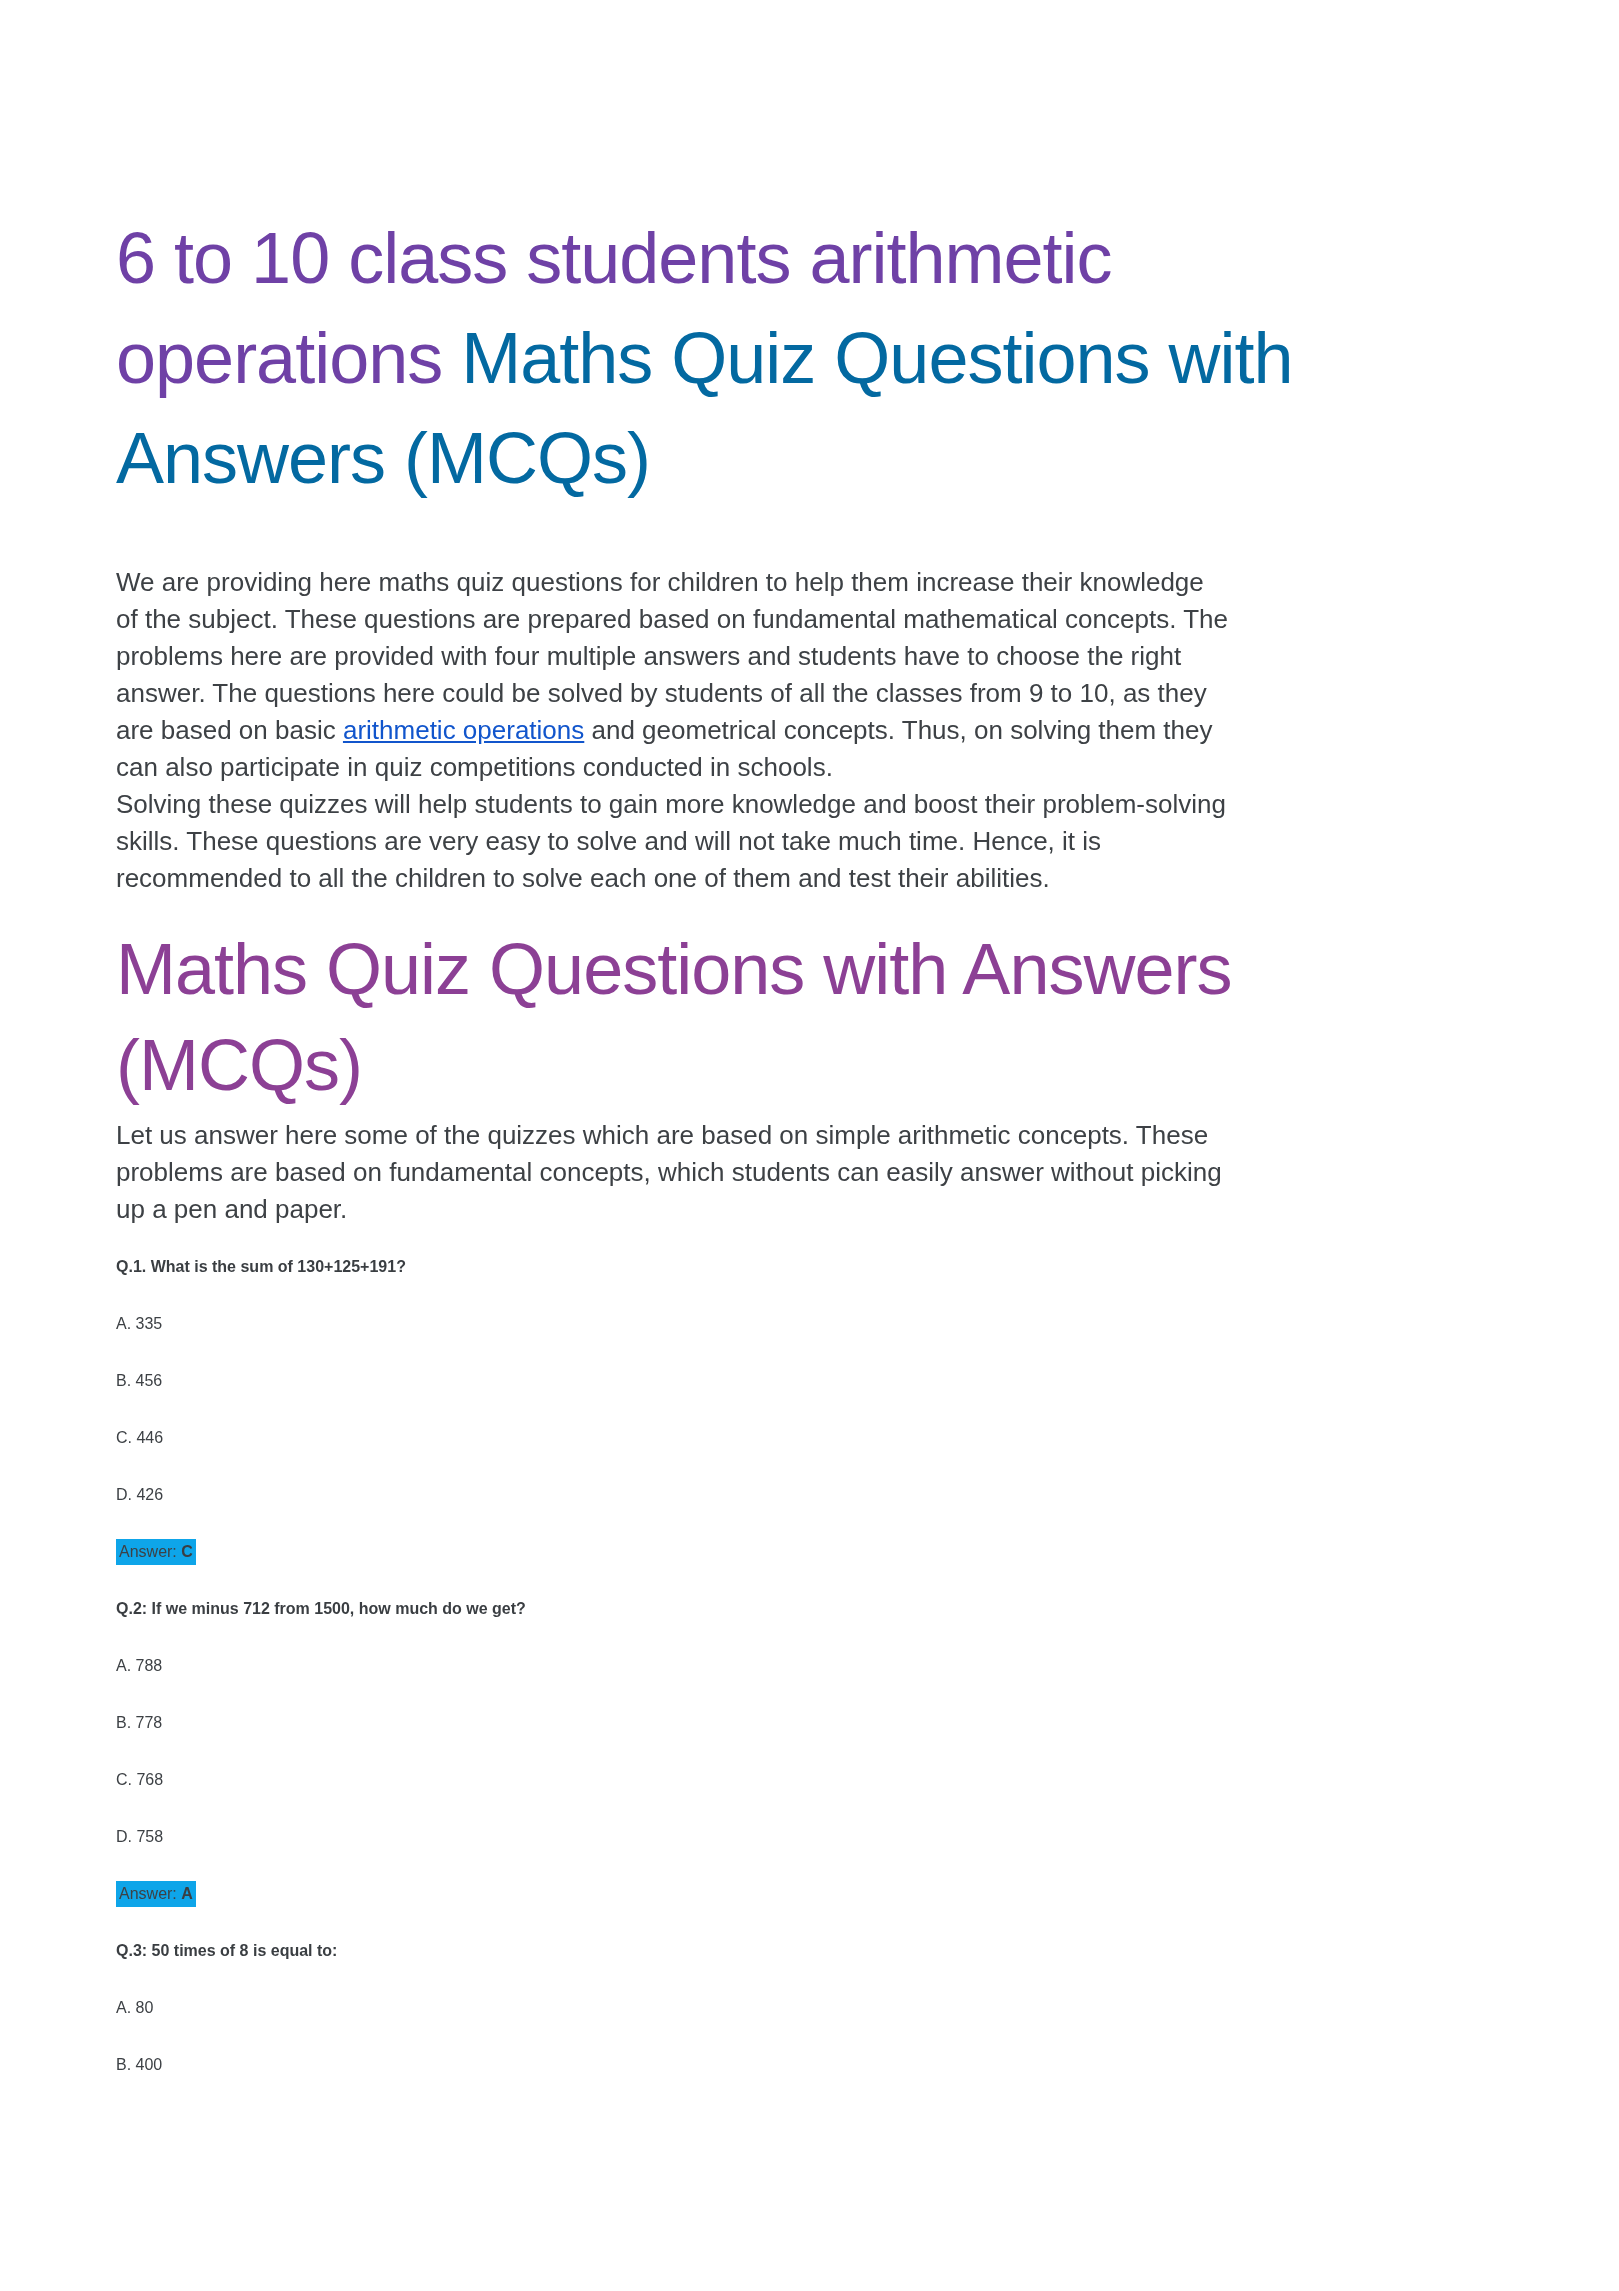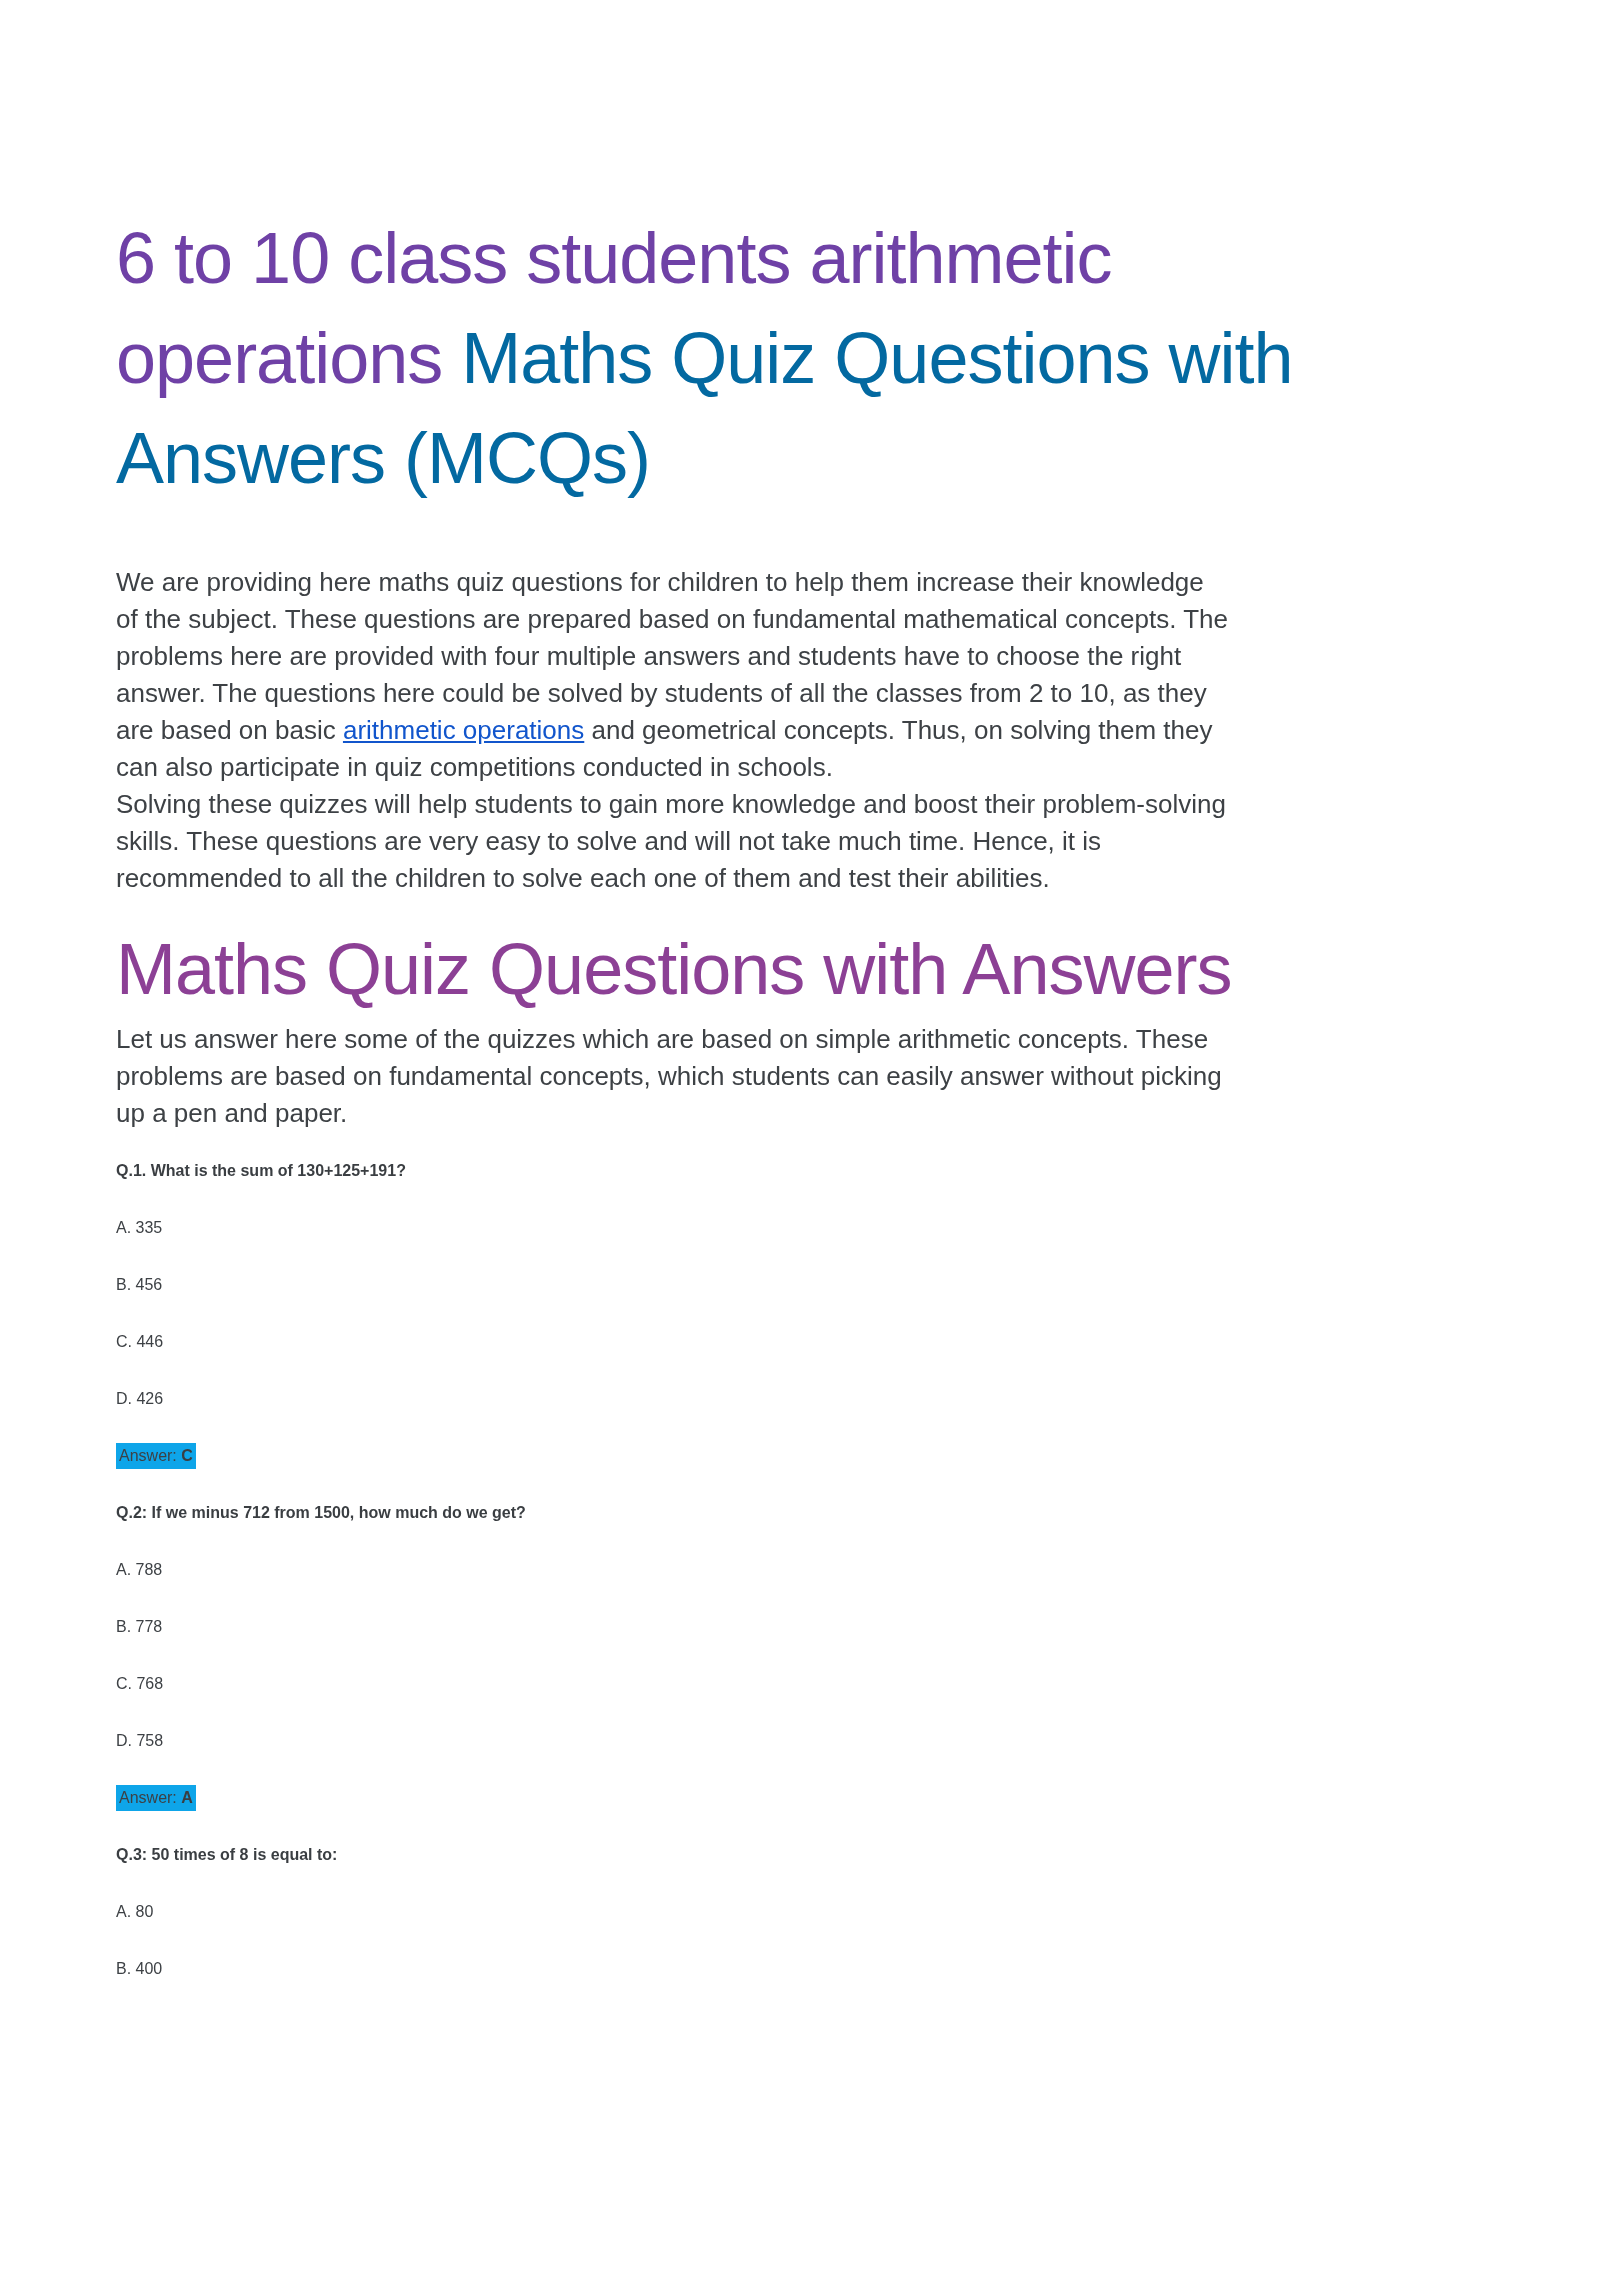--- a/index.html
+++ b/index.html
@@ -77,30 +77,31 @@
   <h1 class="doc-title">
     <div class="t-line"><span class="t-reg">6 to 10 class students arithmetic</span></div>
     <div class="t-line"><span class="t-reg">operations </span><span class="t-bold">Maths Quiz Questions with</span></div>
     <div class="t-line"><span class="t-bold">Answers (MCQs)</span></div>
   </h1>
 
   <div class="para">
     <div class="p-line">We are providing here maths quiz questions for children to help them increase their knowledge</div>
     <div class="p-line">of the subject. These questions are prepared based on fundamental mathematical concepts. The</div>
     <div class="p-line">problems here are provided with four multiple answers and students have to choose the right</div>
-    <div class="p-line">answer. The questions here could be solved by students of all the classes from 2 to 10, as they</div>
+    <div class="p-line">answer. The questions here could be solved by students of all the classes from 9 to 10, as they</div>
     <div class="p-line"><span>are based on basic </span><a class="doc-link" href="#">arithmetic operations</a><span> and geometrical concepts. Thus, on solving them they</span></div>
     <div class="p-line">can also participate in quiz competitions conducted in schools.</div>
     <div class="p-line">Solving these quizzes will help students to gain more knowledge and boost their problem-solving</div>
     <div class="p-line">skills. These questions are very easy to solve and will not take much time. Hence, it is</div>
     <div class="p-line">recommended to all the children to solve each one of them and test their abilities.</div>
   </div>
 
   <h2 class="section-heading">
     <div class="t-line">Maths Quiz Questions with Answers</div>
+    <div class="t-line">(MCQs)</div>
   </h2>
 
   <div class="para">
     <div class="p-line">Let us answer here some of the quizzes which are based on simple arithmetic concepts. These</div>
     <div class="p-line">problems are based on fundamental concepts, which students can easily answer without picking</div>
     <div class="p-line">up a pen and paper.</div>
   </div>
 
   <div>
     <p class="q-line q-title">Q.1. What is the sum of 130+125+191?</p>

